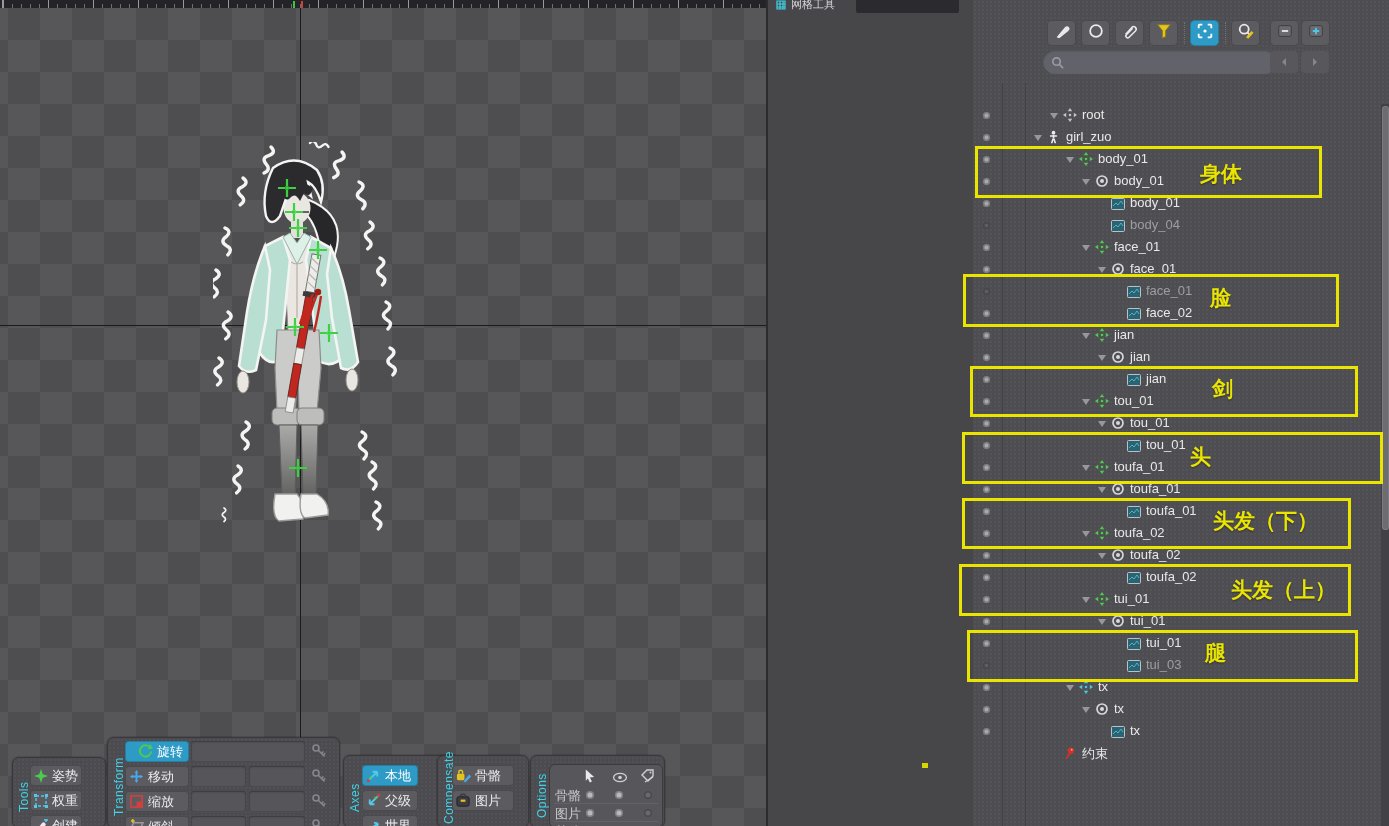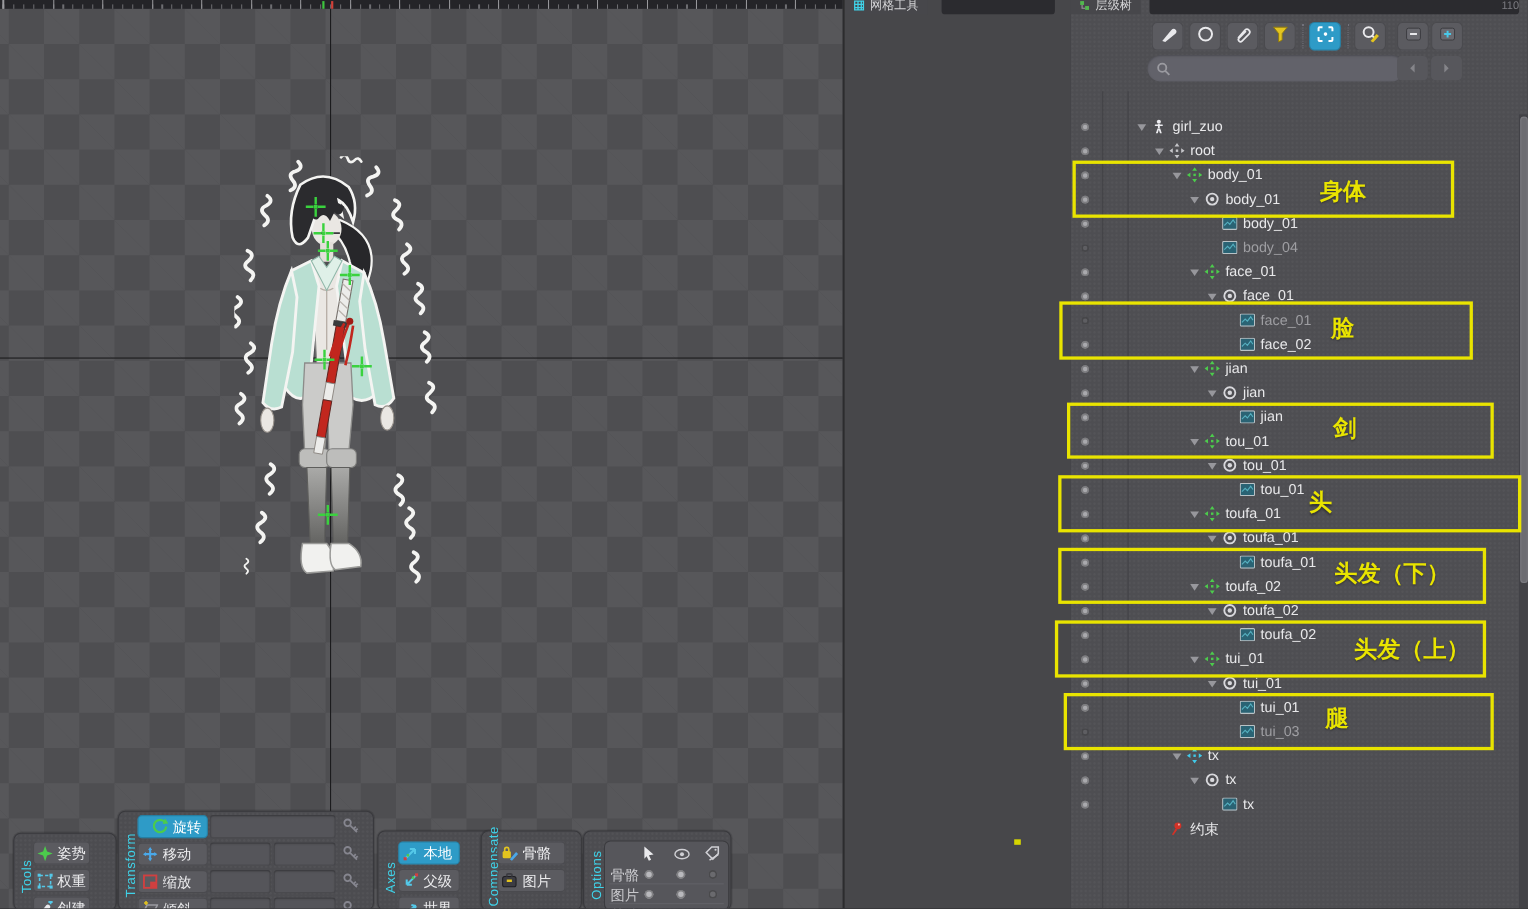--- a/index.html
+++ b/index.html
@@ -207,32 +207,20 @@
       <svg width="10" height="10" viewBox="0 0 10 10">
         <path d="M1 1h8v8H1z M1 4h8 M1 7h8 M4 1v8 M7 1v8" fill="none" stroke="#3fd2e8" stroke-width="1.2"></path>
         </svg>
       <span>网格工具</span>
     </div>
     <div class="title-empty" style="left:88px;width:103px"></div>
   </div>
 
 
   <div class="hier">
-    <div class="panel-titlebar" style="left:0;top:0;width:416px">
-      <div class="title-tab" style="left:0">
-        <svg width="10" height="10" viewBox="0 0 10 10">
-          <rect x="1" y="1" width="3.5" height="3.5" fill="#52b84e"></rect>
-            <rect x="5.5" y="5.5" width="3.5" height="3.5" fill="#52b84e"></rect>
-          <path d="M2.7 4.5v3h2.8" fill="none" stroke="#9a9a9e"></path>
-          </svg>
-        <span>层级树</span>
-      </div>
-      <div class="title-empty" style="left:72px;width:336px"></div>
-      <span style="position:absolute;right:8px;top:0;font-size:10px;color:#7c7c82">110</span>
-    </div>
 
     <div>
         <div class="tbtn" style="left: 74px; top: 20px;">
           <span><svg width="18" height="18" viewBox="0 0 20 20">
               <path d="M4 17 L13 6 Q15.5 3.5 17.5 5.5 Q19.5 7.5 17 10 L7 18 Z" fill="#e9e9ec"></path>
             </svg></span>
         </div>
         <div class="tbtn" style="left: 108px; top: 20px;">
           <span><svg width="18" height="18" viewBox="0 0 20 20">
               <circle cx="10" cy="10" r="6.5" fill="none" stroke="#e9e9ec" stroke-width="2"></circle>
@@ -296,39 +284,39 @@
         <path d="M3 1 L7 5 L3 9 Z" fill="#85858a"></path>
         </svg>
       </div>
 
     <div class="colline" style="left:29px"></div>
     <div class="colline" style="left:52px"></div>
 
     <div class="tree">
         <div class="trow">
           <div class="dot"></div>
+          <div class="arrow" style="left: 77px;"></div>
+          <div class="ticon" style="left: 90px;"><svg width="14" height="14" viewBox="0 0 14 14">
+              <path d="M7 0l2.2 3.2H4.8Z M7 14l2.2-3.2H4.8Z M0 7l3.2-2.2v4.4Z M14 7l-3.2-2.2v4.4Z" fill="#c4c4c8"></path>
+              <rect x="5.9" y="5.9" width="2.2" height="2.2" fill="#c4c4c8"></rect>
+            </svg></div>
+          <span class="tlabel" style="left: 109px;">root</span>
+        </div>
+        <div class="trow">
+          <div class="dot"></div>
           <div class="arrow" style="left: 61px;"></div>
           <div class="ticon" style="left: 74px;"><svg width="13" height="14" viewBox="0 0 14 14">
               <g fill="#ececf0">
                 <circle cx="7" cy="2.3" r="2"></circle>
                 <rect x="6.1" y="4.6" width="1.8" height="4.2"></rect>
                 <rect x="3" y="5" width="8" height="1.6" rx=".8"></rect>
                 <path d="M5.7 9 4.1 13.6h1.8L7 10.2l1.1 3.4h1.8L8.3 9Z"></path>
               </g>
             </svg></div>
           <span class="tlabel" style="left: 93px;">girl_zuo</span>
-        </div>
-        <div class="trow">
-          <div class="dot"></div>
-          <div class="arrow" style="left: 77px;"></div>
-          <div class="ticon" style="left: 90px;"><svg width="14" height="14" viewBox="0 0 14 14">
-              <path d="M7 0l2.2 3.2H4.8Z M7 14l2.2-3.2H4.8Z M0 7l3.2-2.2v4.4Z M14 7l-3.2-2.2v4.4Z" fill="#c4c4c8"></path>
-              <rect x="5.9" y="5.9" width="2.2" height="2.2" fill="#c4c4c8"></rect>
-            </svg></div>
-          <span class="tlabel" style="left: 109px;">root</span>
         </div>
         <div class="trow">
           <div class="dot"></div>
           <div class="arrow" style="left: 93px;"></div>
           <div class="ticon" style="left: 106px;"><svg width="14" height="14" viewBox="0 0 14 14">
               <path d="M7 0l2.2 3.2H4.8Z M7 14l2.2-3.2H4.8Z M0 7l3.2-2.2v4.4Z M14 7l-3.2-2.2v4.4Z" fill="#4ccb4c"></path>
               <rect x="5.9" y="5.9" width="2.2" height="2.2" fill="#4ccb4c"></rect>
             </svg></div>
           <span class="tlabel" style="left: 125px;">body_01</span>
         </div>

